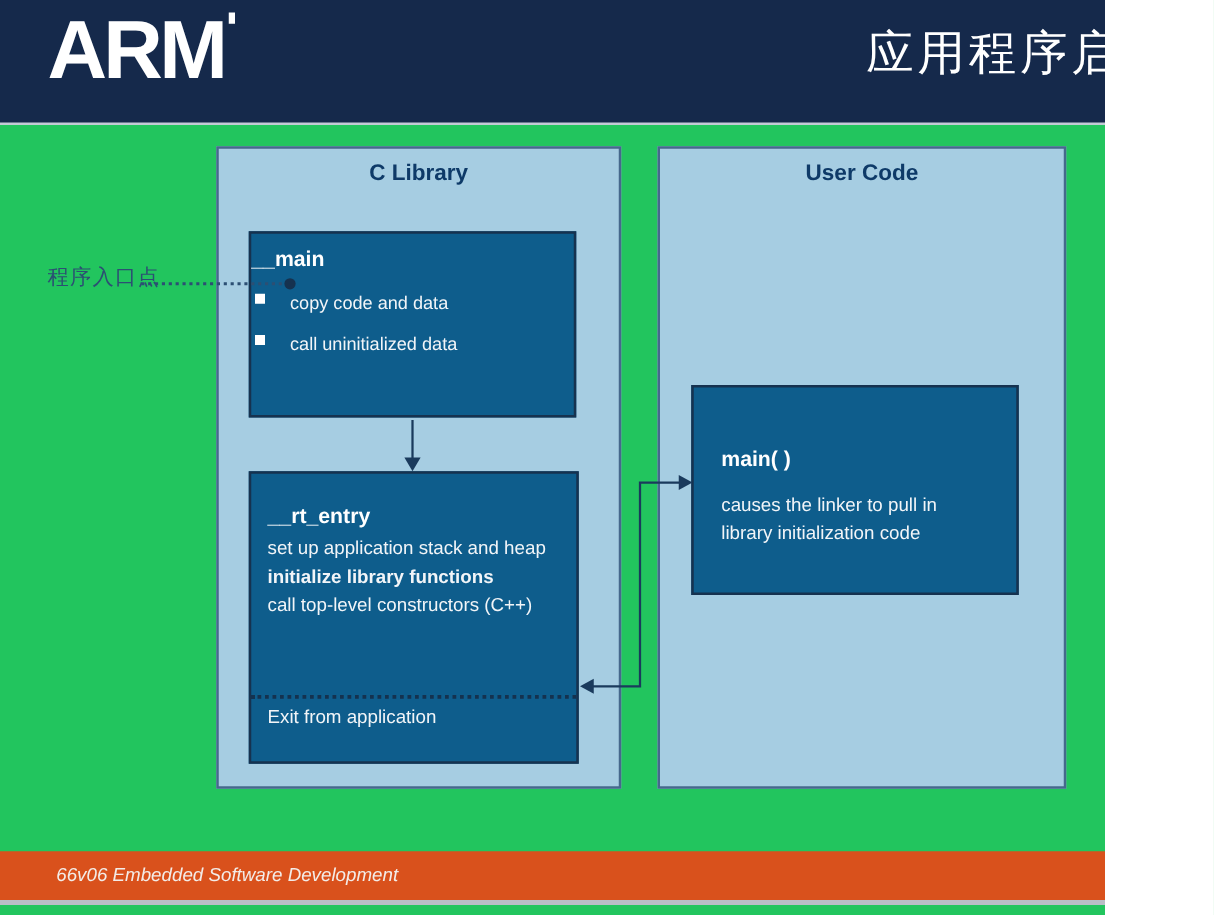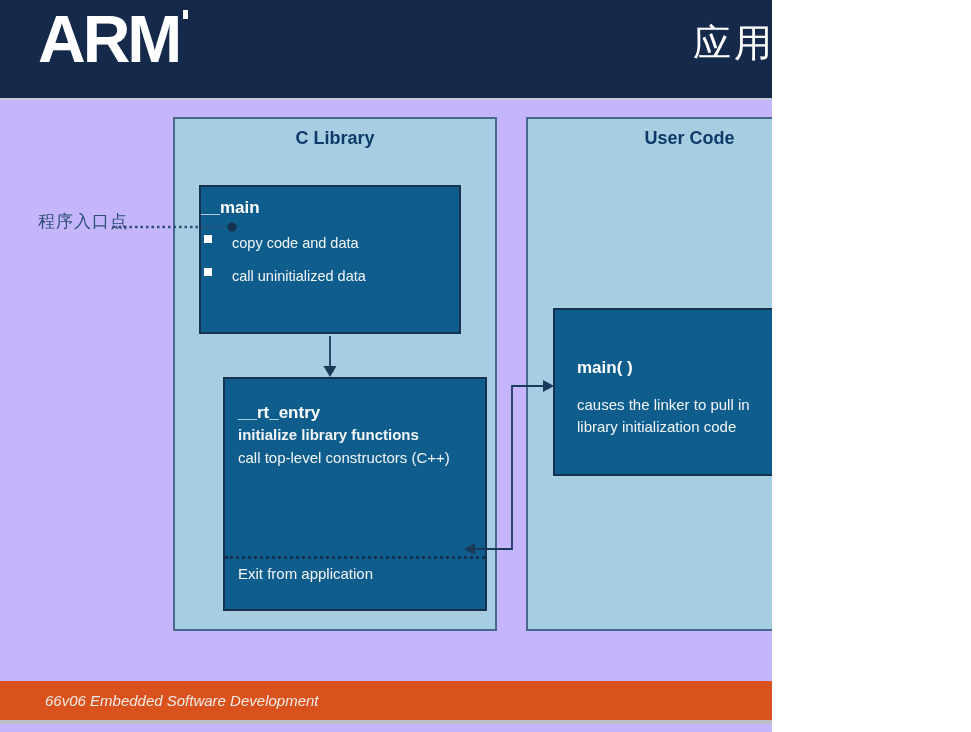--- a/index.html
+++ b/index.html
@@ -1,18 +1,18 @@
 <!DOCTYPE html>
 <html><head>
 <meta charset="utf-8">
 <style>
   html,body{margin:0;padding:0;background:#ffffff;}
   *{box-sizing:border-box;}
   .slide{
-    position:relative;width:772px;height:732px;background:#c4b5fd;overflow:hidden;
+    position:relative;width:884px;height:732px;background:#22c55e;overflow:hidden;
     font-family:"Liberation Sans", sans-serif;
   }
   
   .header{
     position:absolute;left:0;top:0;width:971px;height:100px;
     background:#15294b;border-bottom:2px solid #c3cad6;
   }
   .arm-logo{
     position:absolute;left:38px;top:6px;color:#ffffff;
     font-size:66px;font-weight:900;letter-spacing:-3px;line-height:1;
@@ -34,21 +34,21 @@
   .panel.ucode{left:526px;width:327px;}
   .panel-title{
     margin-top:9px;text-align:center;color:#0e3a68;
     font-size:18px;font-weight:bold;
   }
   
   .dbox{
     position:absolute;background:#0e5d8c;border:2px solid #16324f;color:#ffffff;
   }
   .box-main{left:199px;top:185px;width:262px;height:149px;padding:11px 14px 0 0;}
-  .box-rt{left:199px;top:377px;width:264px;height:234px;margin-left:24px;}
+  .box-rt{left:199px;top:377px;width:264px;height:234px;}
   .box-umain{left:553px;top:308px;width:262px;height:168px;padding:48px 12px 0 22px;}
   .dbox-title{font-size:17px;font-weight:bold;color:#ffffff;}
   .dbox-title.plain{font-weight:700;}
   .bullet-row{display:flex;align-items:flex-start;margin-top:17px;}
   .bullet-sq{width:8px;height:8px;background:#ffffff;margin-left:3px;flex:0 0 auto;}
   .bullet-text{margin-left:20px;font-size:14.5px;color:#f2f5f8;}
   .rt-inner{padding:24px 13px 0 13px;}
   .rt-body{margin-top:4px;font-size:15px;line-height:23px;color:#f2f5f8;}
   .rt-divider{
     position:absolute;left:0;top:177px;width:100%;
@@ -108,20 +108,21 @@
     </div>
     <div class="bullet-row">
       <span class="bullet-sq"></span>
       <span class="bullet-text">call uninitialized data</span>
     </div>
   </div>
 
   <div class="dbox box-rt">
     <div class="rt-inner">
       <div class="dbox-title plain">__rt_entry</div>
+      <div class="rt-body">set up application stack and heap</div>
       <div class="rt-body" style="margin-top:0;font-weight:bold;">initialize library functions</div>
       <div class="rt-body" style="margin-top:0;">call top-level constructors (C++)</div>
     </div>
     <div class="rt-divider"></div>
     <div class="rt-exit">Exit from application</div>
   </div>
 
   <div class="dbox box-umain">
     <div class="dbox-title plain">main( )</div>
     <div class="umain-body">causes the linker to pull in</div>

